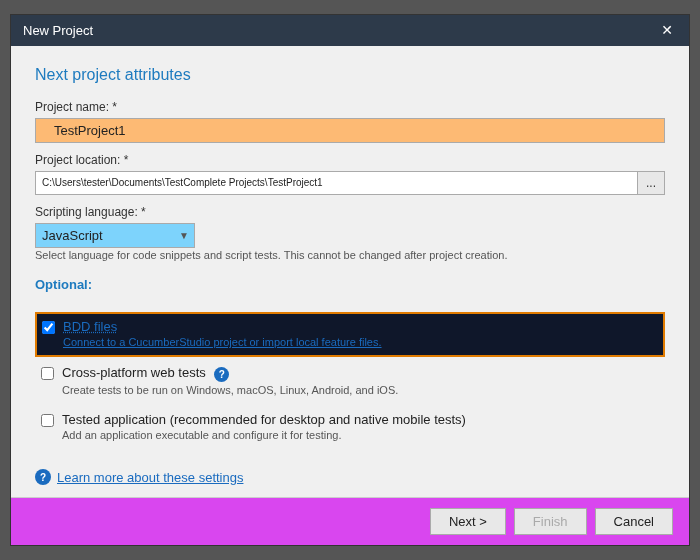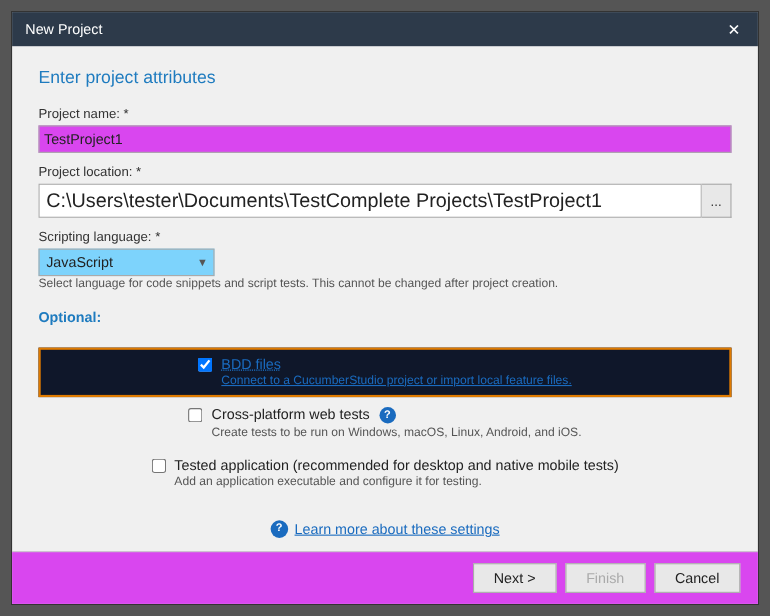--- a/index.html
+++ b/index.html
@@ -1,15 +1,15 @@
 <!DOCTYPE html>
 <html><head>
   <meta charset="utf-8">
   <style>
-    * { box-sizing: border-box; margin: 0; padding: 0; justify-content: center; }
+    * { box-sizing: border-box; margin: 0; padding: 0; }
     body {
       font-family: 'Segoe UI', Arial, sans-serif;
       font-size: 13px;
       background: #555;
       display: flex;
       align-items: center;
       justify-content: center;
       width: 700px;
       height: 560px;
       overflow: hidden;
@@ -52,38 +52,38 @@
       margin-bottom: 16px;
     }
     .field-label {
       font-size: 12px;
       color: #333;
       margin-bottom: 4px;
     }
     .text-input {
       width: 100%;
       border: 1px solid #aaa;
-      background: #d946ef;
-      padding: 4px 4px;
+      background: #fdba74;
+      padding: 4px 18px;
       font-size: 13px;
       color: #222;
       margin-bottom: 10px;
       outline: none;
     }
     .location-row {
       display: flex;
       gap: 0;
       margin-bottom: 10px;
     }
     .location-input {
       flex: 1;
       border: 1px solid #aaa;
       background: #fff;
       padding: 4px 6px;
-      font-size: 18px;
+      font-size: 10px;
       color: #222;
       outline: none;
     }
     .browse-btn {
       border: 1px solid #aaa;
       border-left: none;
       background: #e8e8e8;
       padding: 4px 8px;
       font-size: 12px;
       cursor: pointer;
@@ -235,21 +235,21 @@
 <body>
 
 <div class="dialog">
 
   <div class="title-bar">
     <span>New Project</span>
     <button class="title-bar-close">✕</button>
   </div>
 
   <div class="dialog-body">
-    <div class="section-title">Enter project attributes</div>
+    <div class="section-title">Next project attributes</div>
 
     
     <div class="field-label">Project name: *</div>
     <input type="text" class="text-input" value="TestProject1" style="">
 
     
     <div class="field-label">Project location: *</div>
     <div class="location-row">
       <input type="text" class="location-input" value="C:\Users\tester\Documents\TestComplete Projects\TestProject1" style="">
       <button class="browse-btn">...</button>

